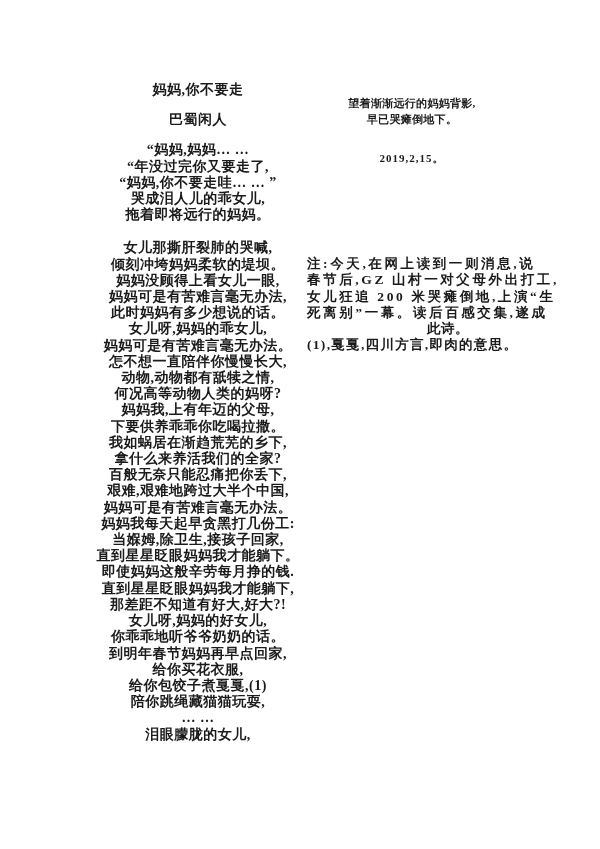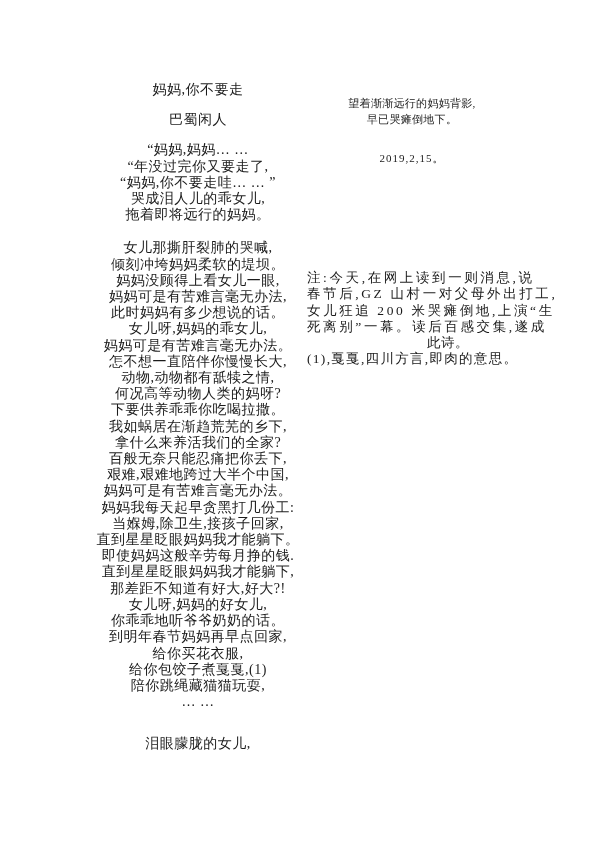--- a/index.html
+++ b/index.html
@@ -7,56 +7,56 @@
     padding: 0;
     background: #ffffff;
   }
   .page {
     position: relative;
     width: 600px;
     height: 849px;
     background: #ffffff;
     overflow: hidden;
     font-family: "Liberation Serif", "DejaVu Serif", serif;
-    font-weight: 400;
+    font-weight: 700;
     color: #1b1b1b;
   }
   .left-col {
     position: absolute;
     left: 70px;
     top: 82px;
     width: 256px;
     text-align: center;
     font-size: 14px;
     line-height: 16.2px;
     letter-spacing: 0.5px;
   }
   .poem-title { white-space: nowrap; }
   .poem-author { margin-top: 14px; }
   .stanza-1 { margin-top: 14px; }
   .stanza-2 { margin-top: 17px; }
   .line { white-space: nowrap; }
-  .closing-line { margin-top: 26px; white-space: nowrap; }
+  .closing-line { white-space: nowrap; }
 
   .right-col {
     position: absolute;
     left: 305px;
     top: 95px;
     width: 214px;
     text-align: center;
     font-size: 11px;
     line-height: 16.2px;
     letter-spacing: 0.3px;
   }
   .date-line { margin-top: 23px; letter-spacing: 1px; white-space: nowrap; }
 
   .note-block {
     position: absolute;
     left: 307px;
-    top: 270px;
+    top: 256px;
     width: 282px;
     font-size: 13.5px;
     line-height: 16.3px;
     text-align: left;
   }
   .note-block .line { letter-spacing: 2.6px; white-space: nowrap; }
   .note-center { text-align: center; letter-spacing: 0.5px; }
   .note-footnote { letter-spacing: 1.3px; white-space: nowrap; }
 </style>
 </head>
@@ -80,20 +80,21 @@
         <div class="line">女儿那撕肝裂肺的哭喊,</div>
         <div class="line">倾刻冲垮妈妈柔软的堤坝。</div>
         <div class="line">妈妈没顾得上看女儿一眼,</div>
         <div class="line">妈妈可是有苦难言毫无办法,</div>
         <div class="line">此时妈妈有多少想说的话。</div>
         <div class="line">女儿呀,妈妈的乖女儿,</div>
         <div class="line">妈妈可是有苦难言毫无办法。</div>
         <div class="line">怎不想一直陪伴你慢慢长大,</div>
         <div class="line">动物,动物都有舐犊之情,</div>
         <div class="line">何况高等动物人类的妈呀?</div>
+        <div class="line">妈妈我,上有年迈的父母,</div>
         <div class="line">下要供养乖乖你吃喝拉撒。</div>
         <div class="line">我如蜗居在渐趋荒芜的乡下,</div>
         <div class="line">拿什么来养活我们的全家?</div>
         <div class="line">百般无奈只能忍痛把你丢下,</div>
         <div class="line">艰难,艰难地跨过大半个中国,</div>
         <div class="line">妈妈可是有苦难言毫无办法。</div>
         <div class="line">妈妈我每天起早贪黑打几份工:</div>
         <div class="line">当媬姆,除卫生,接孩子回家,</div>
         <div class="line">直到星星眨眼妈妈我才能躺下。</div>
         <div class="line">即使妈妈这般辛劳每月挣的钱.</div>

